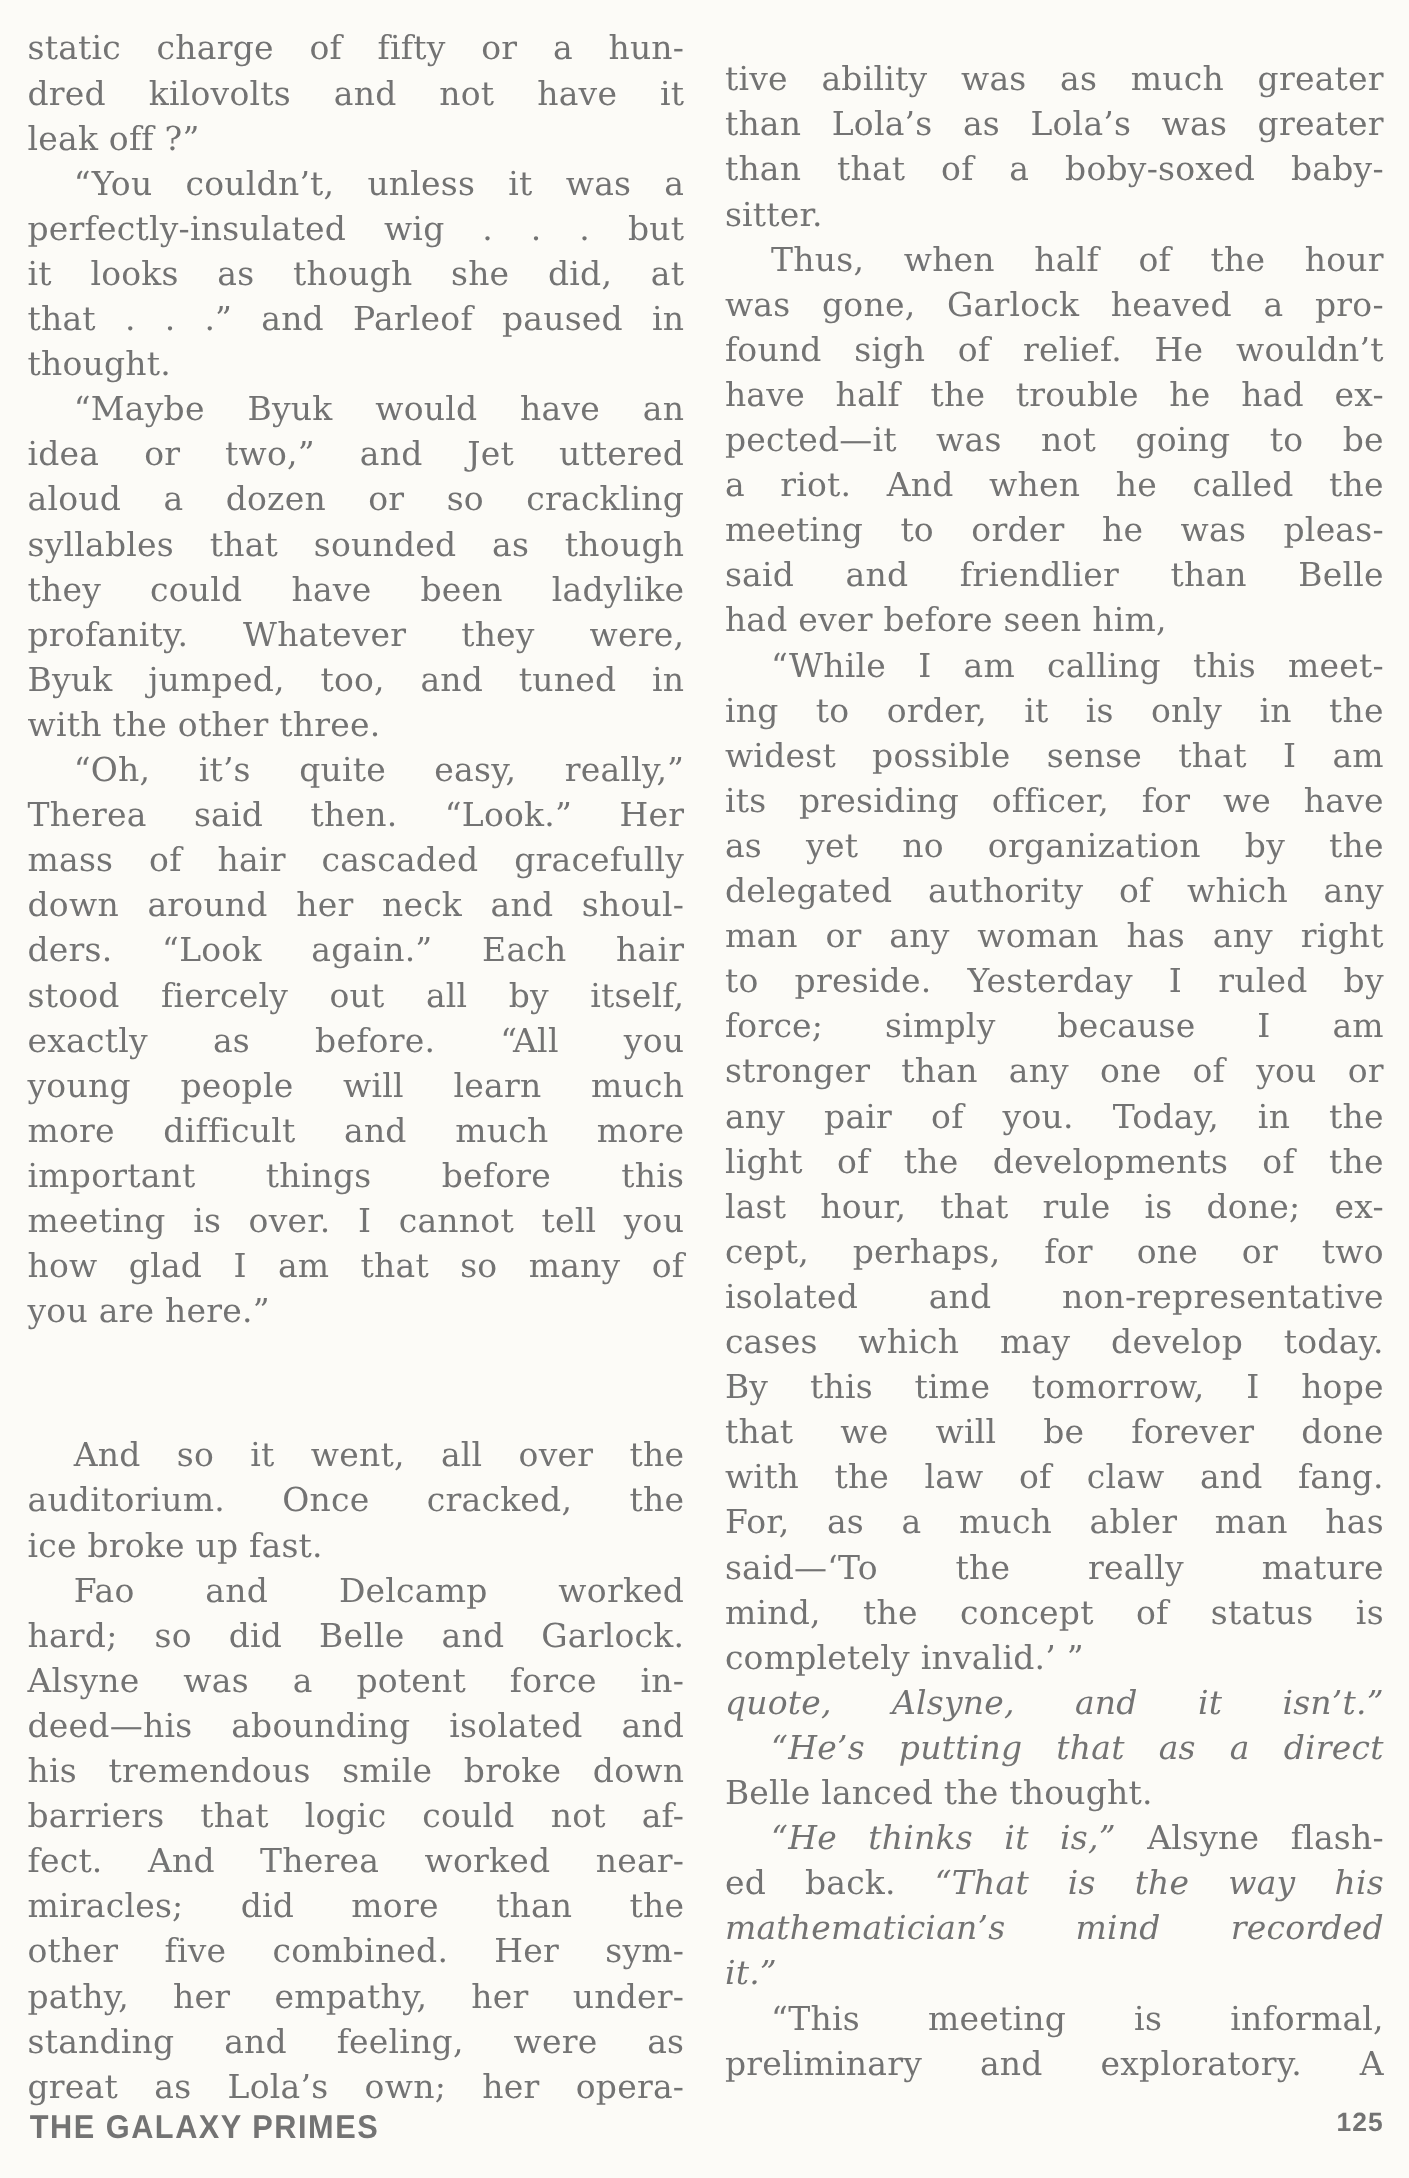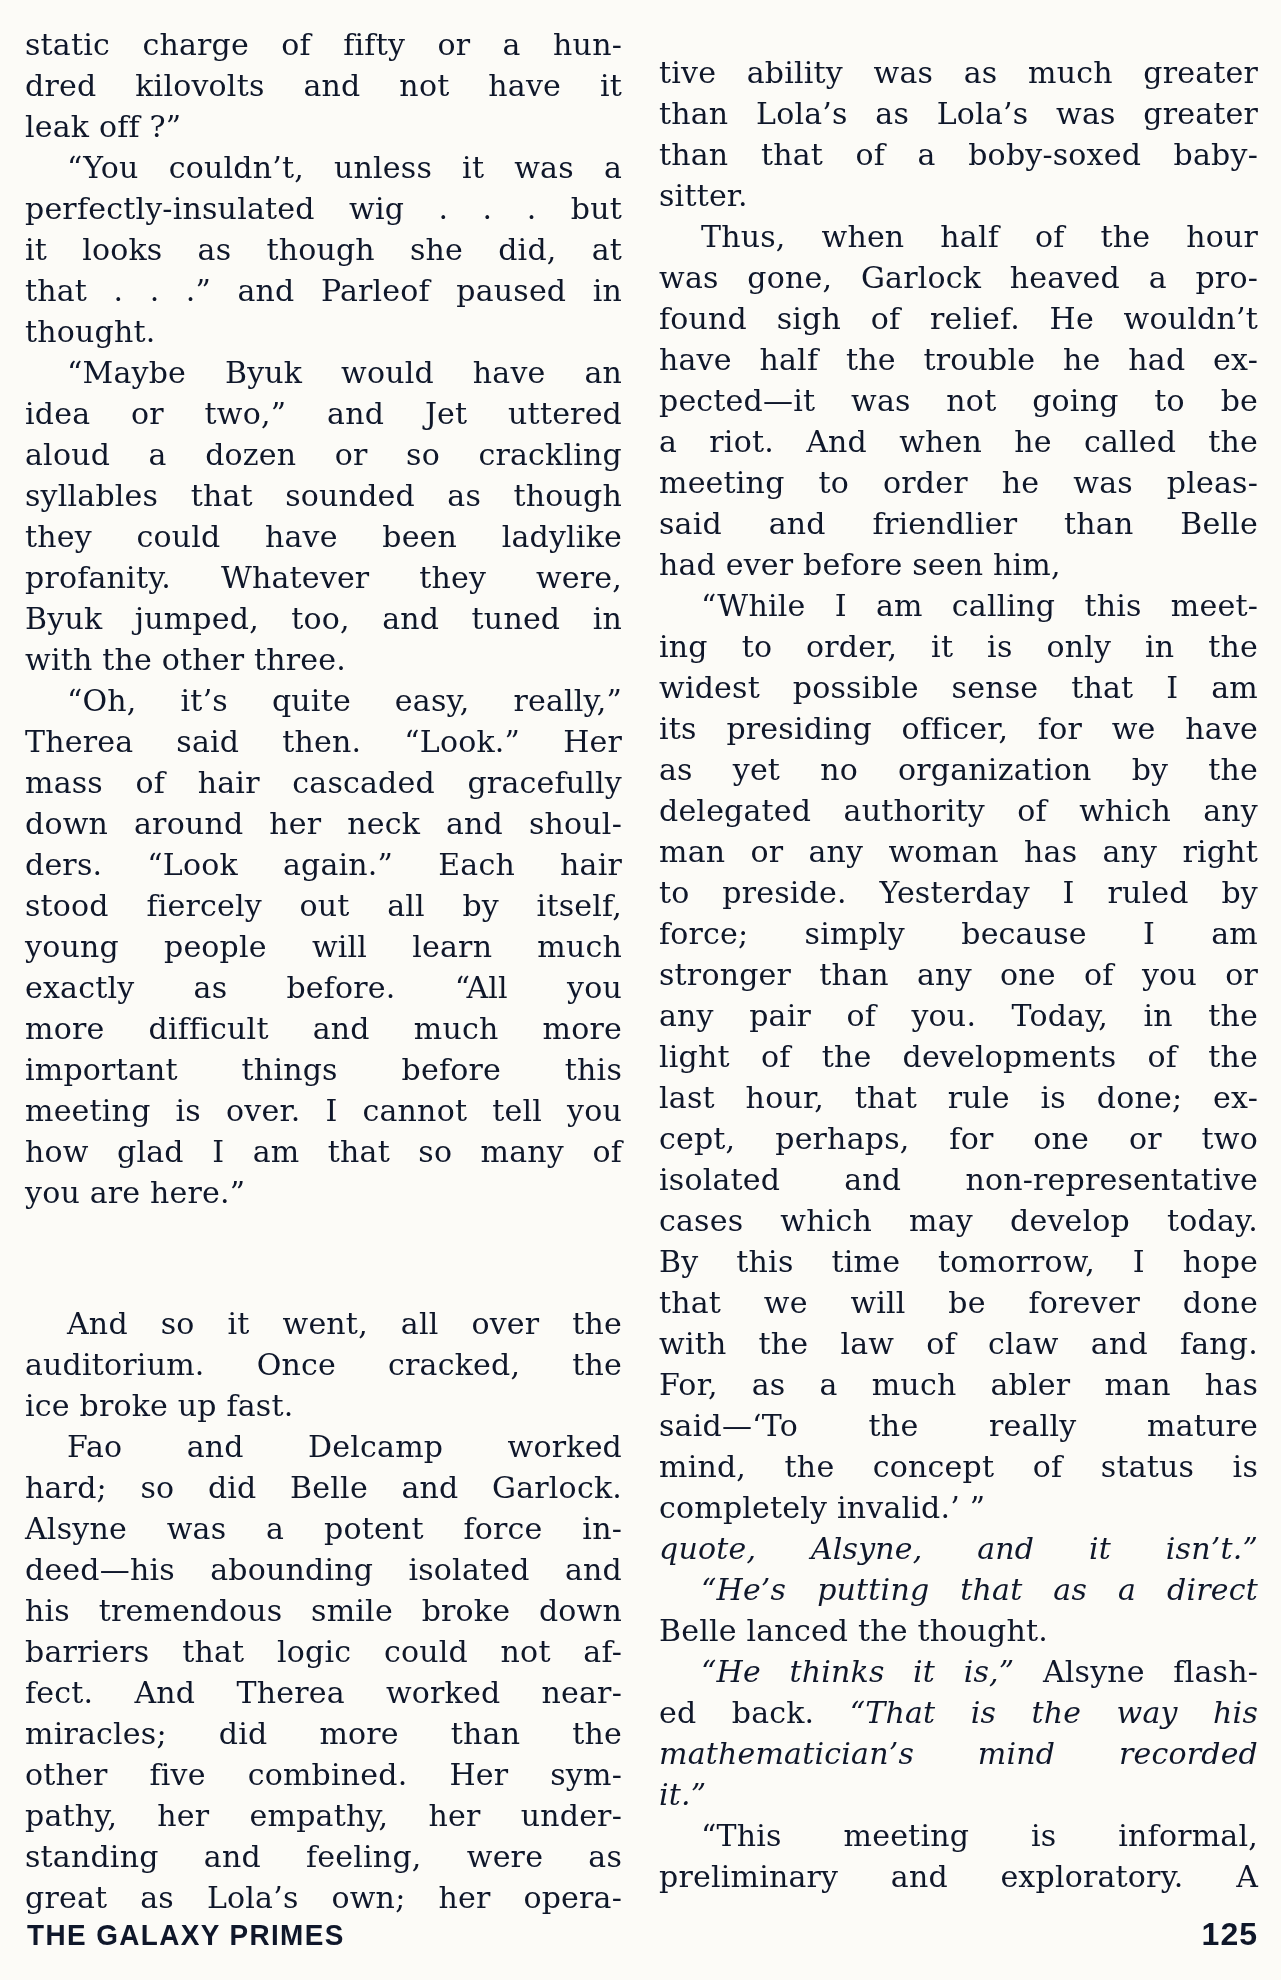--- a/index.html
+++ b/index.html
@@ -50,28 +50,28 @@
     transform: scaleX(0.93);
     transform-origin: left center;
     white-space: nowrap;
   }
   .footer-page {
     position: absolute;
     right: 23px;
     top: 1916px;
     font-family: "Liberation Sans", sans-serif;
     font-weight: bold;
-    font-size: 32px;
+    font-size: 24px;
     letter-spacing: 1px;
   }
 </style>
 </head>
 <body>
 
-<div class="page" style="background: rgb(252, 251, 247); color: #0f172a;">
+<div class="page" style="background: rgb(252, 251, 247); color: #737373;">
   <div class="col col-left">
       <div class="para">
         <div class="line">static charge of fifty or a hun-</div>
         <div class="line">dred kilovolts and not have it</div>
         <div class="line endl">leak off ?”</div>
       </div>
       <div class="para">
         <div class="line ind">“You couldn’t, unless it was a</div>
         <div class="line">perfectly-insulated wig . . . but</div>
         <div class="line">it looks as though she did, at</div>
@@ -88,22 +88,22 @@
         <div class="line">Byuk jumped, too, and tuned in</div>
         <div class="line endl">with the other three.</div>
       </div>
       <div class="para">
         <div class="line ind">“Oh, it’s quite easy, really,”</div>
         <div class="line">Therea said then. “Look.” Her</div>
         <div class="line">mass of hair cascaded gracefully</div>
         <div class="line">down around her neck and shoul-</div>
         <div class="line">ders. “Look again.” Each hair</div>
         <div class="line">stood fiercely out all by itself,</div>
+        <div class="line">exactly as before. “All you</div>
         <div class="line">young people will learn much</div>
-        <div class="line">exactly as before. “All you</div>
         <div class="line">more difficult and much more</div>
         <div class="line">important things before this</div>
         <div class="line">meeting is over. I cannot tell you</div>
         <div class="line">how glad I am that so many of</div>
         <div class="line endl">you are here.”</div>
       </div>
       <div class="para gap">
         <div class="line ind">And so it went, all over the</div>
         <div class="line">auditorium. Once cracked, the</div>
         <div class="line endl">ice broke up fast.</div>

